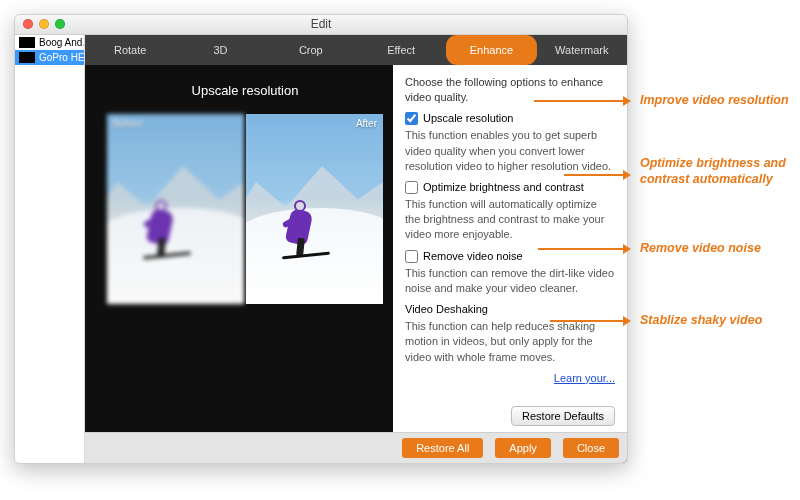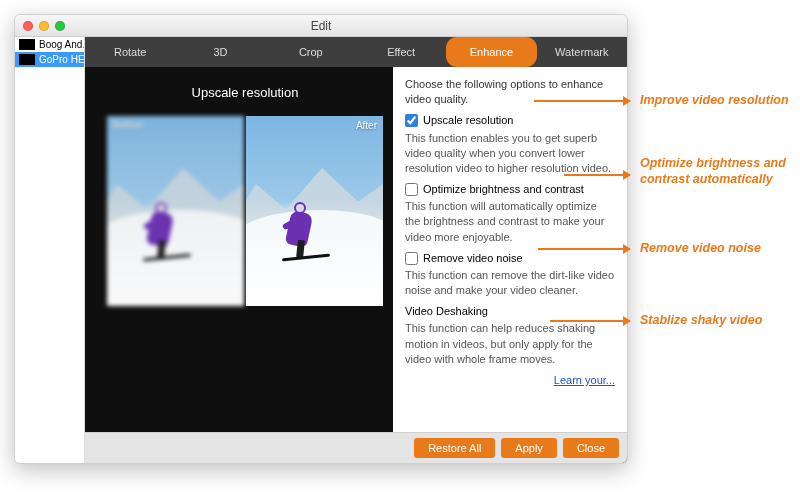--- a/index.html
+++ b/index.html
@@ -153,21 +153,21 @@
   .optdesc { color:#555; margin-top:2px; }
   .section-head { color:#000; margin:4px 0 2px 0; }
   .learn { color:#1d4fd7; text-decoration:underline; float:right; cursor:pointer; }
   .restore { float:right; margin-top:20px; padding:3px 10px; font-size:11px; background:linear-gradient(#fdfdfd,#e6e6e6); border:1px solid #bdbdbd; border-radius:4px; cursor:pointer; }
 
   
   .bottombar {
     background:#e4e4e4;
     border-top:1px solid #cfcfcf;
     padding:5px 8px;
-    display:flex; justify-content:flex-end; gap:6px;
+    display:flex; justify-content:flex-end; gap:12px;
   }
   .btn {
     padding:4px 14px;
     font-size:11px;
     color:#fff;
     background:#e87a1a;
     border:none;
     border-radius:3px;
     cursor:pointer;
   }
@@ -290,20 +290,21 @@
               <div class="optdesc">This function can remove the dirt-like video noise and make your video cleaner.</div>
             </div>
 
             <div class="section-head">Video Deshaking</div>
             <div class="opt">
               <div class="optdesc">This function can help reduces shaking motion in videos, but only apply for the video with whole frame moves.</div>
             </div>
 
             <a class="learn">Learn your...</a>
             <div style="clear:both"></div>
+            <button class="restore">Restore Defaults</button>
             <div style="clear:both"></div>
           </div>
         </div>
 
         <div class="bottombar">
           <button class="btn">Restore All</button>
           <button class="btn">Apply</button>
           <button class="btn">Close</button>
         </div>
       </div>

